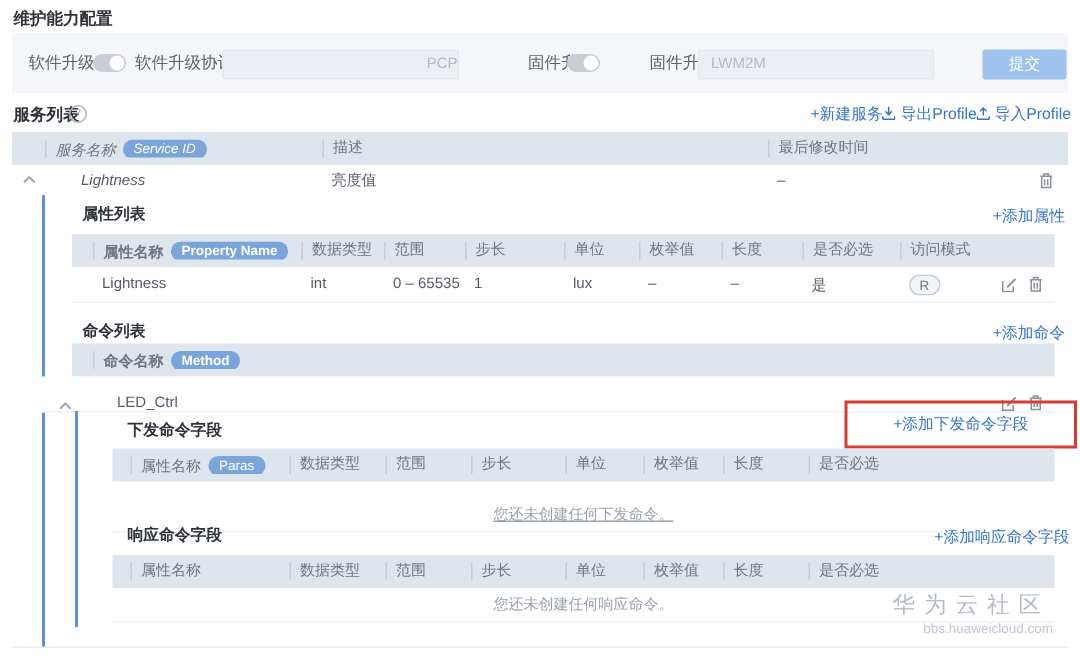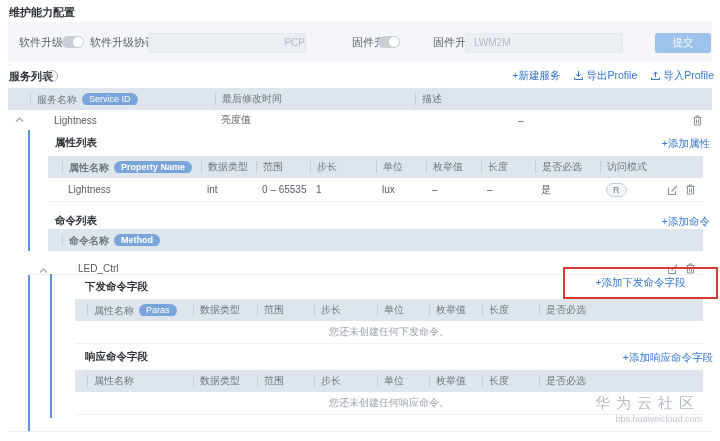--- a/index.html
+++ b/index.html
@@ -15,35 +15,35 @@
   .sw-toggle{left:54px;} .fw-toggle{left:370px;}
   .tinput{position:absolute;top:11px;height:18px;line-height:18px;width:148px;background:#ebeef2;
           border:1px solid #e4e8ed;border-radius:2px;font-size:10px;color:#b4bac2;padding-left:8px;}
   .sw-input{left:140px;text-align:right;} .fw-input{left:457px;}
   .submit-btn{position:absolute;left:647px;top:11px;width:56px;height:20px;background:#9dc2ec;color:#ffffff;
           border:none;border-radius:2px;font-size:10.5px;font-family:inherit;}
   
   .svc-head-title{position:absolute;left:9px;top:69px;font-size:11px;font-weight:bold;color:#2f3339;}
   .info-icon{position:absolute;left:46px;top:70px;width:10px;height:10px;border:1px solid #aab1ba;border-radius:50%;
           font-size:7px;line-height:10px;text-align:center;color:#aab1ba;}
-  .head-links{position:absolute;right:6px;top:69px;display:flex;gap:14px;align-items:center;}
+  .head-links{position:absolute;right:6px;top:69px;display:flex;align-items:center;}
   .blue-link{font-size:10.5px;color:#3575cc;white-space:nowrap;display:inline-flex;align-items:center;gap:3px;cursor:pointer;}
   .blue-link svg{display:block;}
   
   .strip{position:absolute;display:flex;align-items:center;background:#dee5ed;height:22px;font-size:10px;color:#6f7680;}
   .hc{border-left:1px solid #c5cdd6;padding-left:6px;box-sizing:border-box;white-space:nowrap;overflow:hidden;height:12px;line-height:12px;}
   .row{position:absolute;display:flex;align-items:center;background:#ffffff;font-size:10px;color:#555b63;border-bottom:1px solid #eef1f4;}
   .cell{box-sizing:border-box;white-space:nowrap;overflow:hidden;padding-left:6px;}
   .badge{display:inline-block;background:#79a5da;color:#ffffff;font-size:9px;line-height:13px;padding:0 7px;
          border-radius:8px;margin-left:5px;vertical-align:1px;}
   
   .main-strip{left:8px;top:88px;width:704px;}
   .svc-row{left:8px;top:110px;width:704px;height:20px;}
   .w-caret{width:22px;flex:none;display:flex;justify-content:center;padding-left:0;border-left:none;}
-  .w-name{width:185px;flex:none;} .w-desc{width:297px;flex:none;} .w-mod{flex:1;} .w-act{width:40px;flex:none;display:flex;justify-content:flex-end;padding-right:10px;}
+  .w-name{width:185px;flex:none;font-style:italic;} .w-desc{width:297px;flex:none;} .w-mod{flex:1;} .w-act{width:40px;flex:none;display:flex;justify-content:flex-end;padding-right:10px;}
   .svc-row .w-name{padding-left:24px;}
   .caret svg{display:block;}
   
   .svc-expand{position:absolute;left:8px;top:130px;width:704px;height:301px;background:#ffffff;border-bottom:1px solid #eaeef2;}
   .svc-expand::before{content:"";position:absolute;left:20px;top:0;bottom:0;width:2px;background:#5b93d8;}
   .sec-sub-title{position:absolute;font-size:10.5px;font-weight:bold;color:#2f3339;}
   .prop-title{left:47px;top:6px;} .cmd-title{left:47px;top:84px;}
   .add-prop{position:absolute;right:2px;top:7px;} .add-cmd{position:absolute;right:2px;top:85px;}
   .prop-strip{left:40px;top:26px;width:655px;}
   .prop-row{left:40px;top:48px;width:655px;height:23px;}
@@ -62,21 +62,21 @@
   .cmd-expand{position:absolute;left:42px;top:144px;width:653px;height:150px;}
   .cmd-expand::before{content:"";position:absolute;left:0;top:0;bottom:6px;width:2px;background:#5b93d8;}
   .send-title{left:35px;top:6px;} .resp-title{left:35px;top:76px;}
   .hl-box{position:absolute;left:513px;top:-7px;width:151px;height:28px;border:2px solid #d93a31;
           display:flex;align-items:center;justify-content:center;}
   .add-resp{position:absolute;right:-10px;top:77px;}
   .send-strip{left:25px;top:25px;width:628px;}
   .resp-strip{left:25px;top:96px;width:628px;}
   .empty-row{position:absolute;display:flex;align-items:center;justify-content:center;height:22px;
           font-size:10px;color:#9aa1aa;background:#ffffff;border-bottom:1px solid #eef1f4;}
-  .send-empty{left:25px;top:47px;width:628px;}
+  .send-empty{left:25px;top:58px;width:628px;text-decoration:underline;}
   .resp-empty{left:25px;top:118px;width:628px;}
   .s1{width:118px;flex:none;} .s2{width:64px;flex:none;} .s3{width:57px;flex:none;} .s4{width:63px;flex:none;}
   .s5{width:52px;flex:none;} .s6{width:53px;flex:none;} .s7{width:57px;flex:none;} .s8{flex:1;}
   .hc.s1{margin-left:12px;width:106px;}
   .icon-btn{display:inline-flex;align-items:center;cursor:pointer;}
   
   .wm1{position:absolute;right:20px;top:394px;font-size:15px;letter-spacing:6px;color:#b5bbc5;}
   .wm2{position:absolute;right:18px;top:414px;font-size:9px;color:#c0c6cf;}
 </style>
 </head>
@@ -124,22 +124,22 @@
             <path d="M0.5 8.5h8M0.5 6.5v2M8.5 6.5v2" stroke="#3575cc" fill="none" stroke-width="1"></path>
           </svg>
         </span>
       <span>导入Profile</span>
     </span>
   </div>
 
   <div class="strip main-strip">
     <span class="cell w-caret"></span>
     <span class="hc w-name"><span>服务名称</span><span class="badge">Service ID</span></span>
+    <span class="hc w-desc">描述</span>
     <span class="hc w-mod">最后修改时间</span>
-    <span class="hc w-desc">描述</span>
   </div>
   <div class="row svc-row">
     <span class="cell w-caret caret">
         <svg width="9" height="6" viewBox="0 0 9 6">
           <path d="M1 4.5L4.5 1 8 4.5" stroke="#9aa1ab" fill="none" stroke-width="1.2"></path>
         </svg>
       </span>
     <span class="cell w-name">Lightness</span>
     <span class="cell w-desc">亮度值</span>
     <span class="cell w-mod">–</span>

